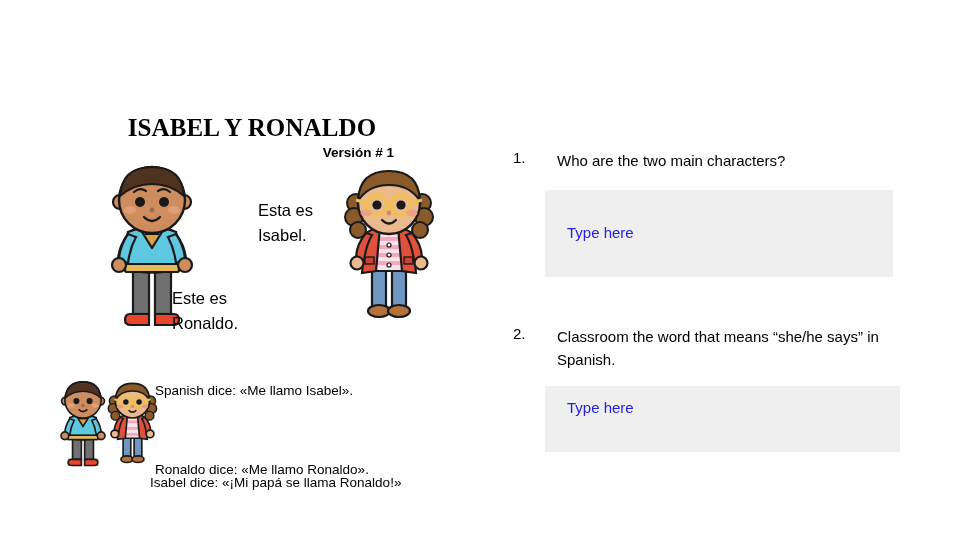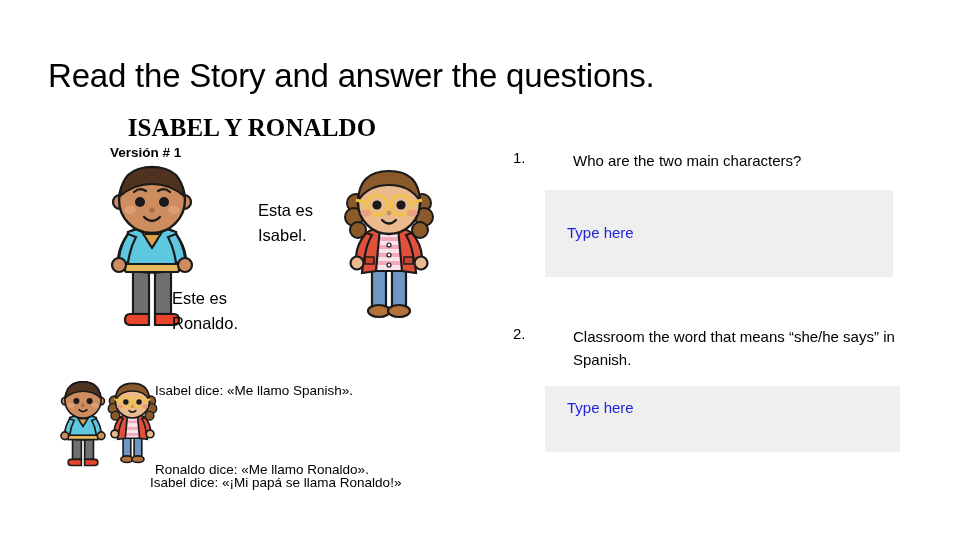--- a/index.html
+++ b/index.html
@@ -19,21 +19,21 @@
   }
   .story-title {
     position: absolute; left: 110px; top: 114px;
     width: 284px; text-align: center;
     font-size: 25px; font-weight: bold; color: #000;
     letter-spacing: 0.1px;
     font-family: Liberation Serif, serif;
   }
   .story-version {
     position: absolute; left: 110px; top: 145px;
-    width: 284px; text-align: left;
+    width: 284px; text-align: right;
     font-size: 13.5px; font-weight: bold; color: #000;
   }
 
   
   .caption {
     position: absolute; font-size: 16.5px; color: #000;
     line-height: 25px; text-align: left;
   }
   #cap-isabel  { left: 258px; top: 198px; width: 92px; }
   #cap-ronaldo { left: 172px; top: 286px; width: 104px; }
@@ -42,21 +42,21 @@
   .dialogue { position: absolute; font-size: 13.5px; color: #000; white-space: nowrap; }
   #dlg1 { left: 155px; top: 383px; }
   #dlg2 { left: 155px; top: 430px; margin-top: 32px; }
   #dlg3 { left: 150px; top: 475px; }
 
   
   .q-num {
     position: absolute; font-size: 15px; color: #000;
   }
   .q-text {
-    position: absolute; font-size: 15px; color: #000; line-height: 23px; margin-left: 16px;
+    position: absolute; font-size: 15px; color: #000; line-height: 23px;
   }
   #q1-num  { left: 513px; top: 149px; }
   #q1-text { left: 557px; top: 149px; width: 380px; }
   #q2-num  { left: 513px; top: 325px; }
   #q2-text { left: 557px; top: 325px; width: 370px; }
 
   .answer-box {
     position: absolute; background: #efefef;
   }
   #ans1 { left: 545px; top: 190px; width: 348px; height: 87px; }
@@ -75,21 +75,20 @@
 
   
   .figure { position: absolute; }
   .figure svg { display: block; }
 </style>
 </head>
 <body>
 
 <div id="slide">
 
-  <div class="slide-title">Read the Story and answer the questions.</div>
 
   <div class="story-title">ISABEL Y RONALDO</div>
   <div class="story-version">Versión # 1</div>
 
   <div class="figure" style="left:92px; top:160px;">
     <svg width="120" height="172" viewBox="0 0 120 172">
 
       <rect x="41" y="108" width="16" height="46" fill="#707070" stroke="#1a1a1a" stroke-width="2.2"></rect>
       <rect x="63" y="108" width="16" height="46" fill="#707070" stroke="#1a1a1a" stroke-width="2.2"></rect>
 
@@ -268,21 +267,21 @@
         <circle cx="47" cy="40" r="5" fill="#1a1a1a"></circle>
         <circle cx="71" cy="40" r="5" fill="#1a1a1a"></circle>
         <ellipse cx="36" cy="48" rx="5.5" ry="3.6" fill="#e79a86"></ellipse>
         <ellipse cx="82" cy="48" rx="5.5" ry="3.6" fill="#e79a86"></ellipse>
         <circle cx="59" cy="48" r="2.8" fill="#c9915f"></circle>
         <path d="M52 55 q7 7 14 0" fill="none" stroke="#1a1a1a" stroke-width="3"></path>
       </g>
     </svg>
   </div>
 
-  <div class="dialogue" id="dlg1">Isabel dice: «Me llamo Spanish».</div>
+  <div class="dialogue" id="dlg1">Spanish dice: «Me llamo Isabel».</div>
   <div class="dialogue" id="dlg2">Ronaldo dice: «Me llamo Ronaldo».</div>
   <div class="dialogue" id="dlg3">Isabel dice: «¡Mi papá se llama Ronaldo!»</div>
 
   <div class="q-num" id="q1-num">1.</div>
   <div class="q-text" id="q1-text">Who are the two main characters?</div>
   <div class="answer-box" id="ans1">
     <div class="answer-placeholder">Type here</div>
   </div>
 
   <div class="q-num" id="q2-num">2.</div>

